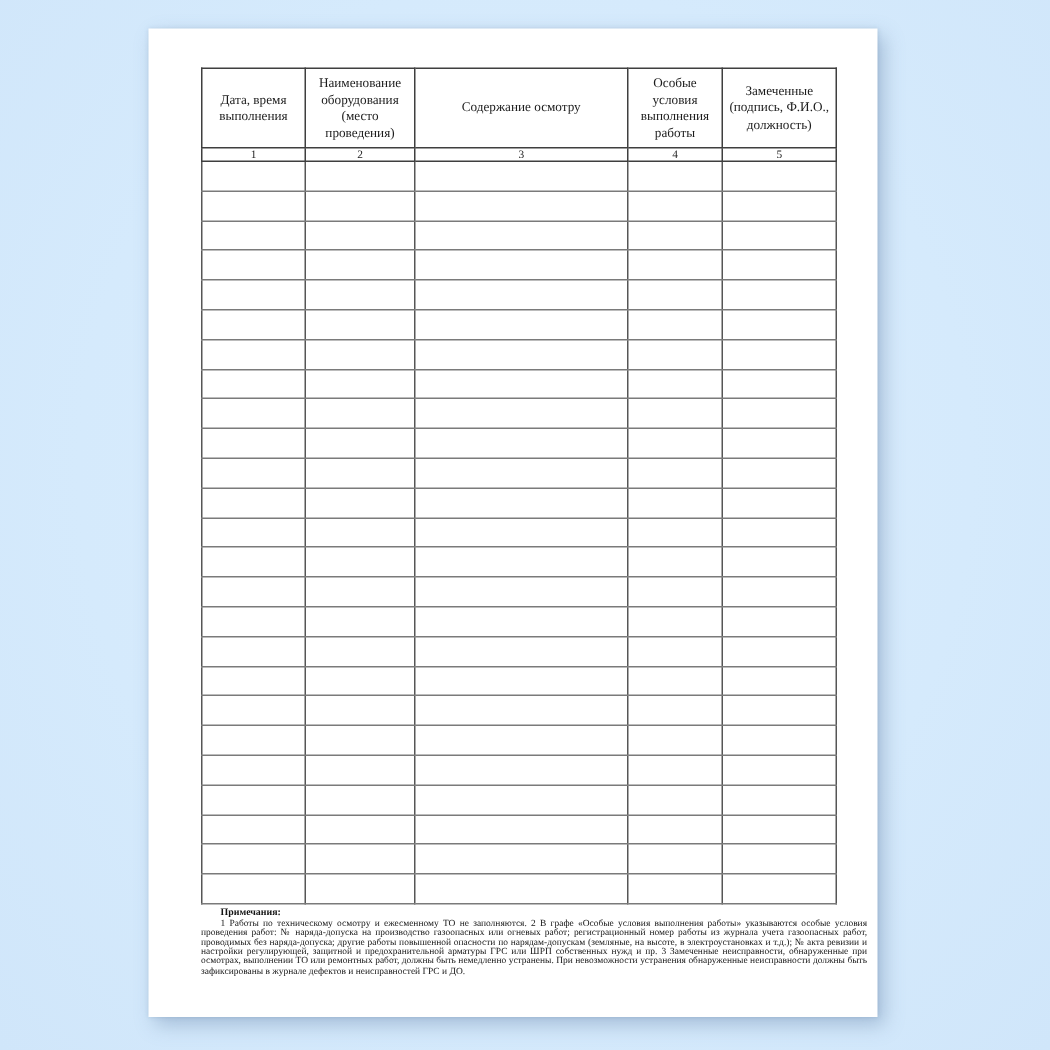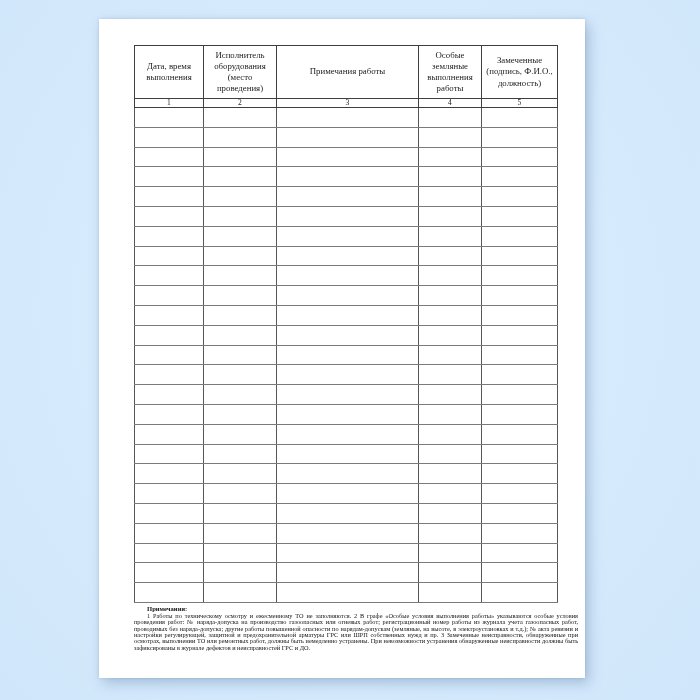--- a/index.html
+++ b/index.html
@@ -92,23 +92,23 @@
     <colgroup>
       <col style="width:69px">
       <col style="width:73px">
       <col style="width:142px">
       <col style="width:63px">
       <col style="width:76px">
     </colgroup>
     <thead>
       <tr class="header-row">
         <th>Дата, время выполнения</th>
-        <th>Исполнитель оборудования (место проведения)</th>
-        <th>Примечания работы</th>
-        <th>Особые земляные выполнения работы</th>
+        <th>Наименование оборудования (место проведения)</th>
+        <th>Содержание осмотру</th>
+        <th>Особые условия выполнения работы</th>
         <th>Замеченные (подпись, Ф.И.О., должность)</th>
       </tr>
       <tr class="number-row">
         <th>1</th>
         <th>2</th>
         <th>3</th>
         <th>4</th>
         <th>5</th>
       </tr>
     </thead>

